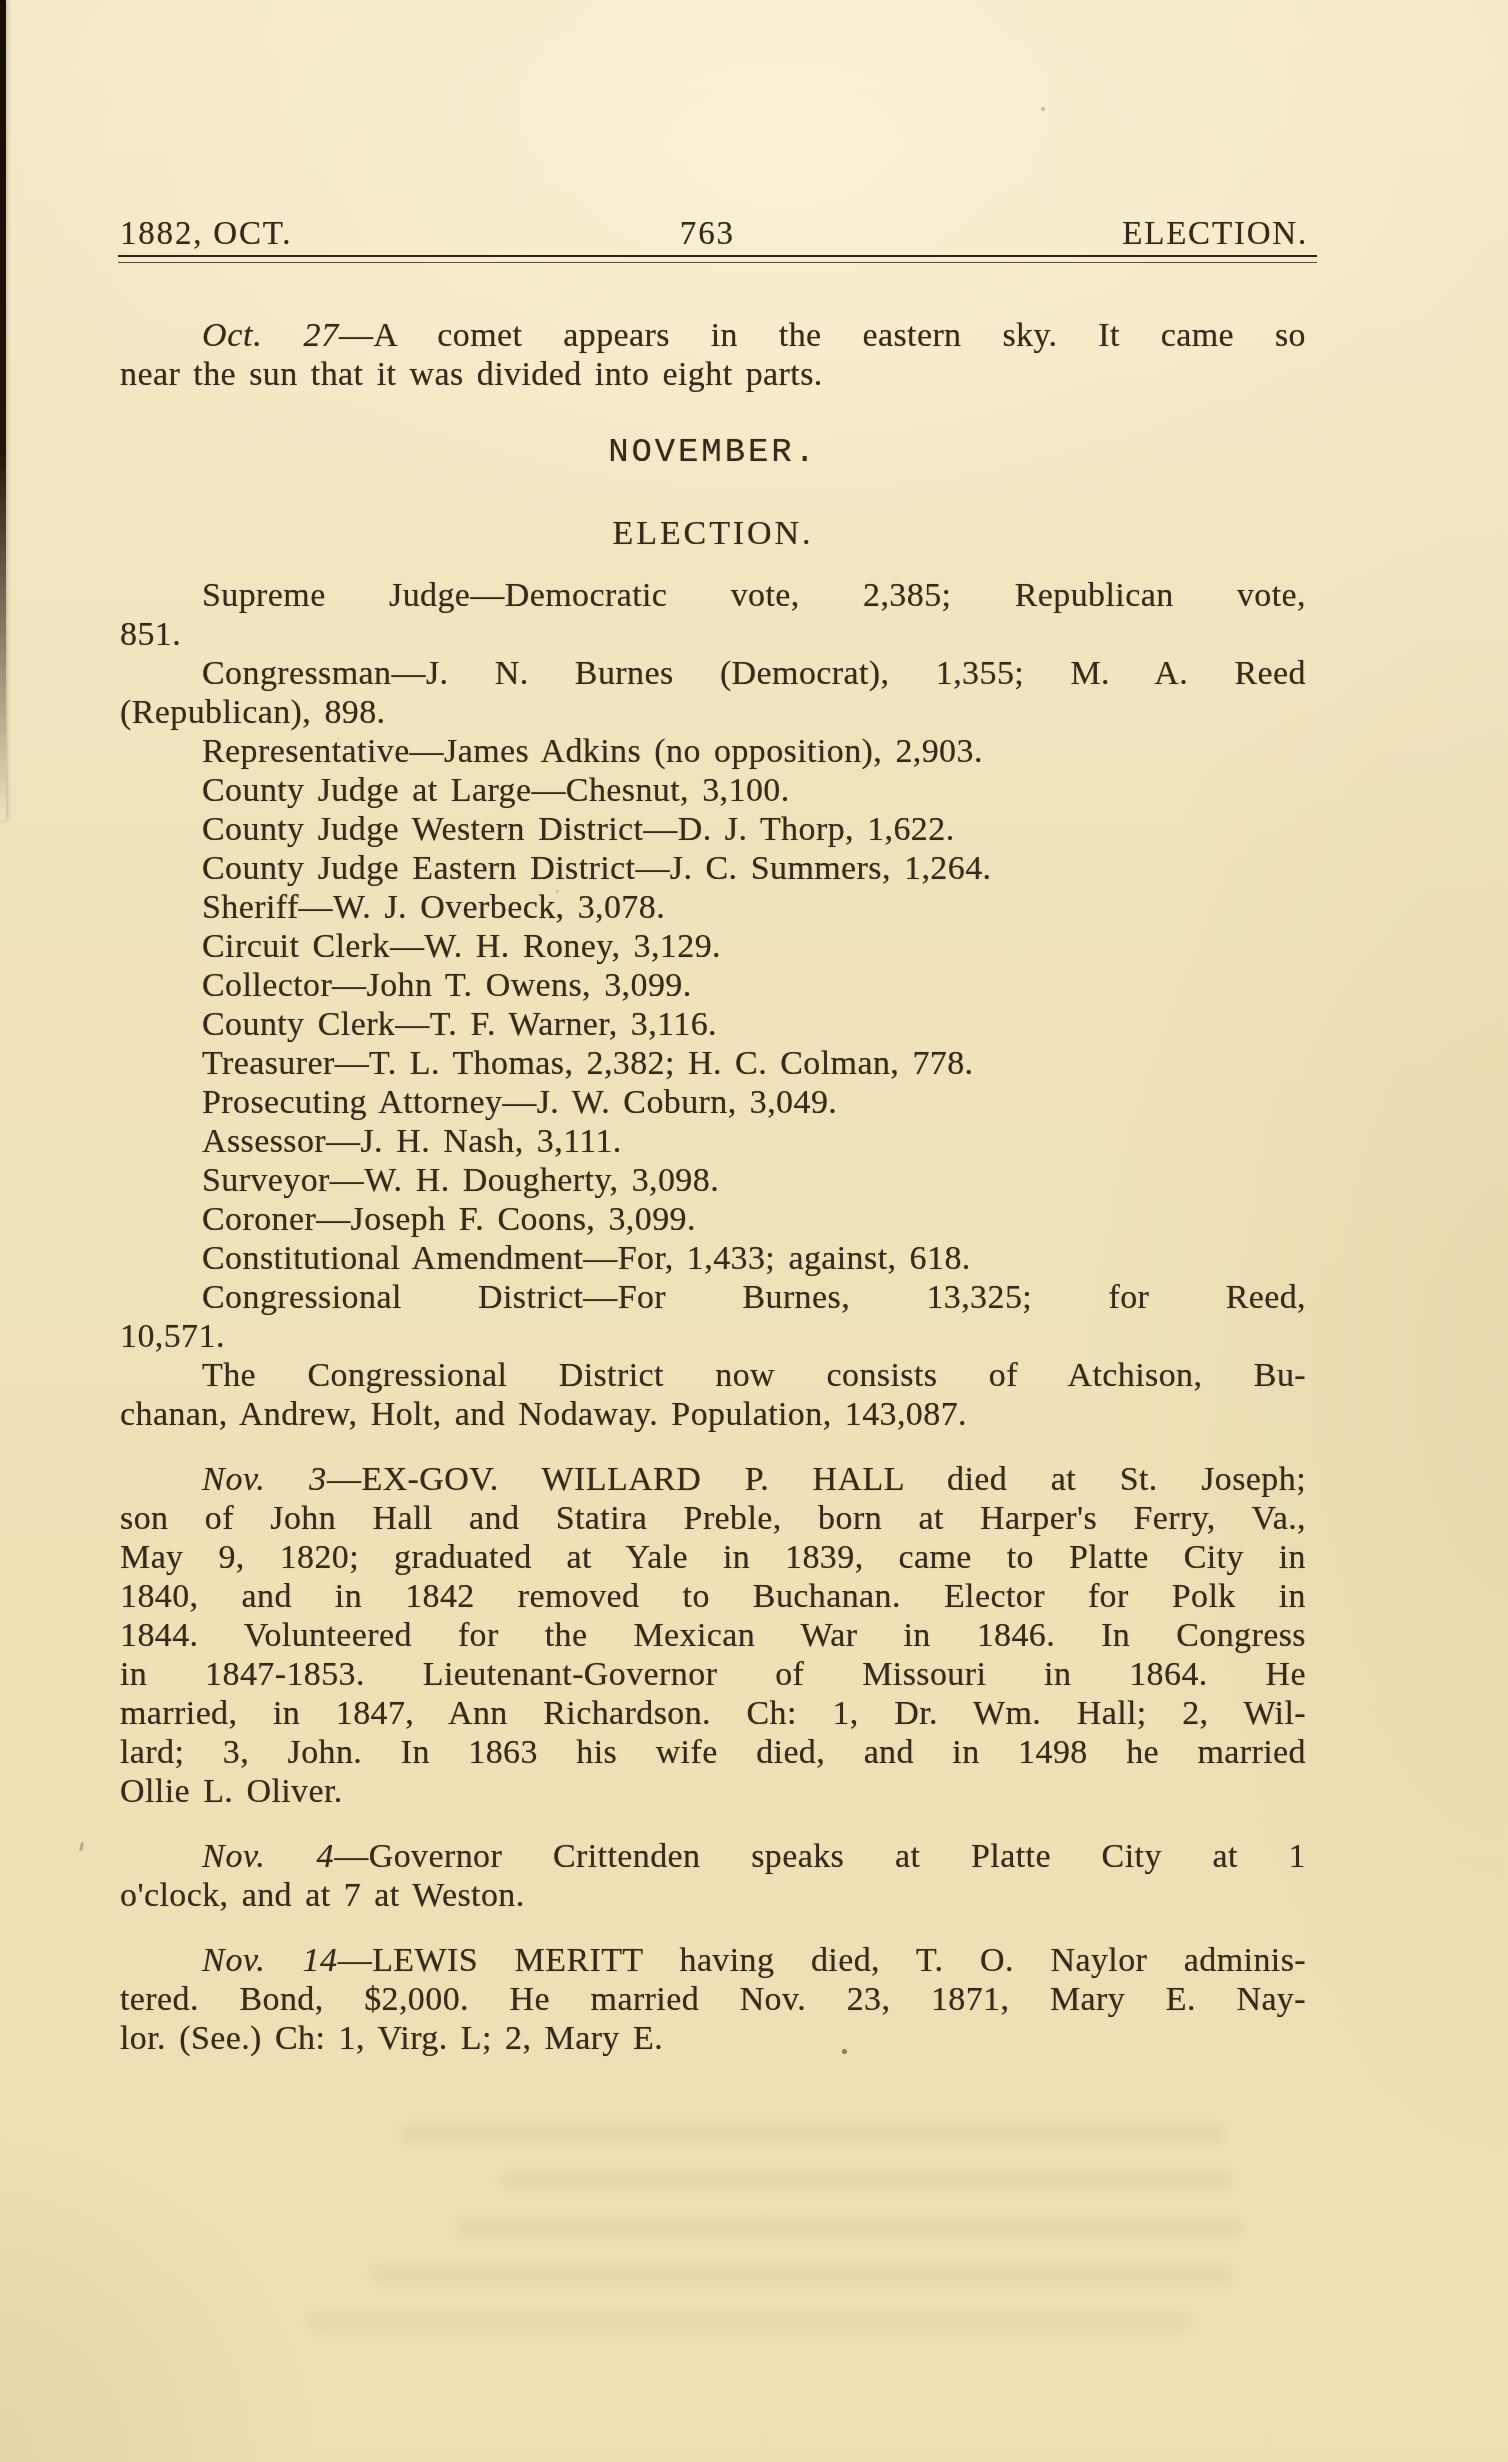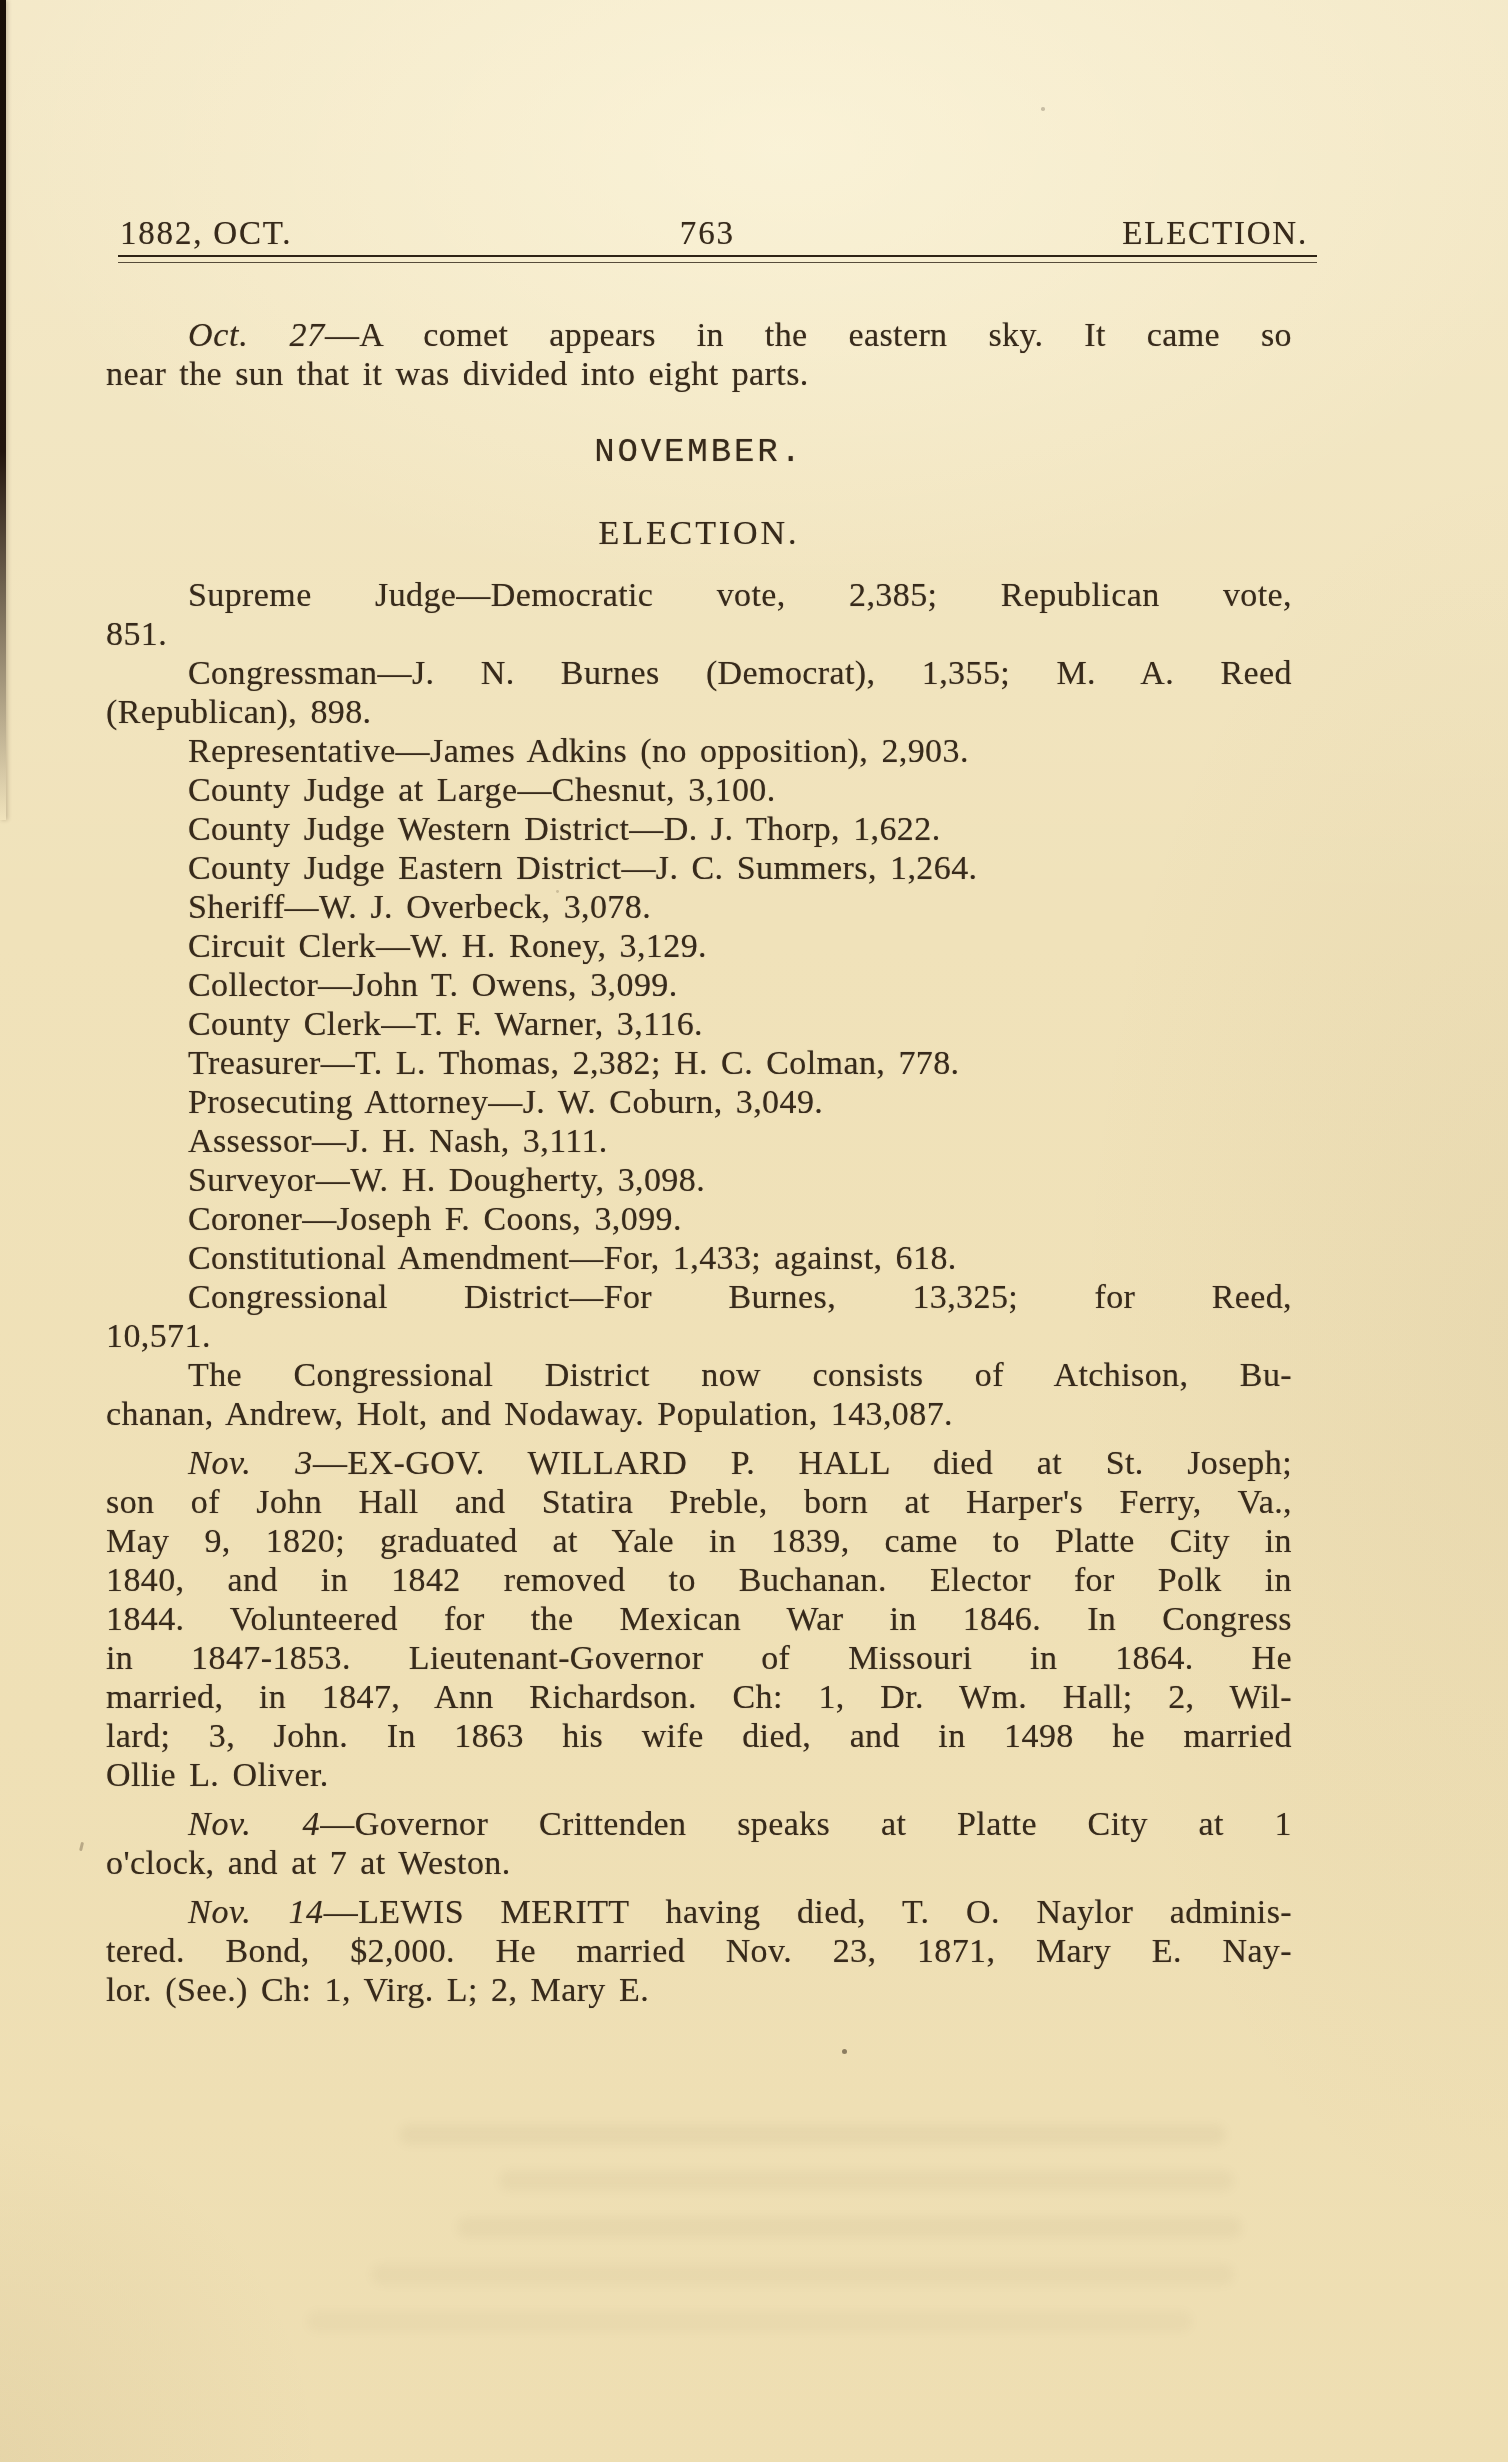--- a/index.html
+++ b/index.html
@@ -29,38 +29,38 @@
     position:absolute;top:215px;left:120px;width:1188px;
     display:flex;justify-content:space-between;align-items:baseline;
     font-size:33px;letter-spacing:1.8px;white-space:nowrap;
     text-shadow:0 0 0.7px rgba(55,42,27,.5);
   }
   .rule{
     position:absolute;top:255px;left:118px;width:1199px;height:5px;
     border-top:2.1px solid #2e2315;border-bottom:1.4px solid rgba(46,35,21,.8);
   }
   .body-text{
-    position:absolute;top:315px;left:106px;width:1186px;
+    position:absolute;top:315px;left:120px;width:1186px;
     font-size:34px;line-height:39px;
     letter-spacing:0.4px;word-spacing:4.3px;
     text-shadow:0 0 0.9px rgba(55,42,27,.5);
   }
   .para{margin:0;}
   .line{display:block;}
   .line.first{text-indent:82px;}
   .line.just{text-align:justify;text-align-last:justify;}
   .line.last{text-align:left;text-align-last:left;}
   .center-head{
     margin:0;text-align:center;font-size:34px;font-weight:400;
     letter-spacing:2.9px;line-height:39px;
   }
   .mt-h1{margin-top:40px;font-family:Liberation Mono, monospace;}
   .mt-h2{margin-top:41px;}
   .mt-list{margin-top:23px;}
-  .mt-nov{margin-top:10px;}
+  .mt-nov{margin-top:26px;}
   i{font-style:italic;letter-spacing:0.7px;}
   
   .ghost{
     position:absolute;background:#7d6a42;filter:blur(5px);
     border-radius:14.3px;height:21.4px;
   }
   .speck{position:absolute;background:#3a2c1b;border-radius:50%;}
 </style>
 </head>
 <body>

